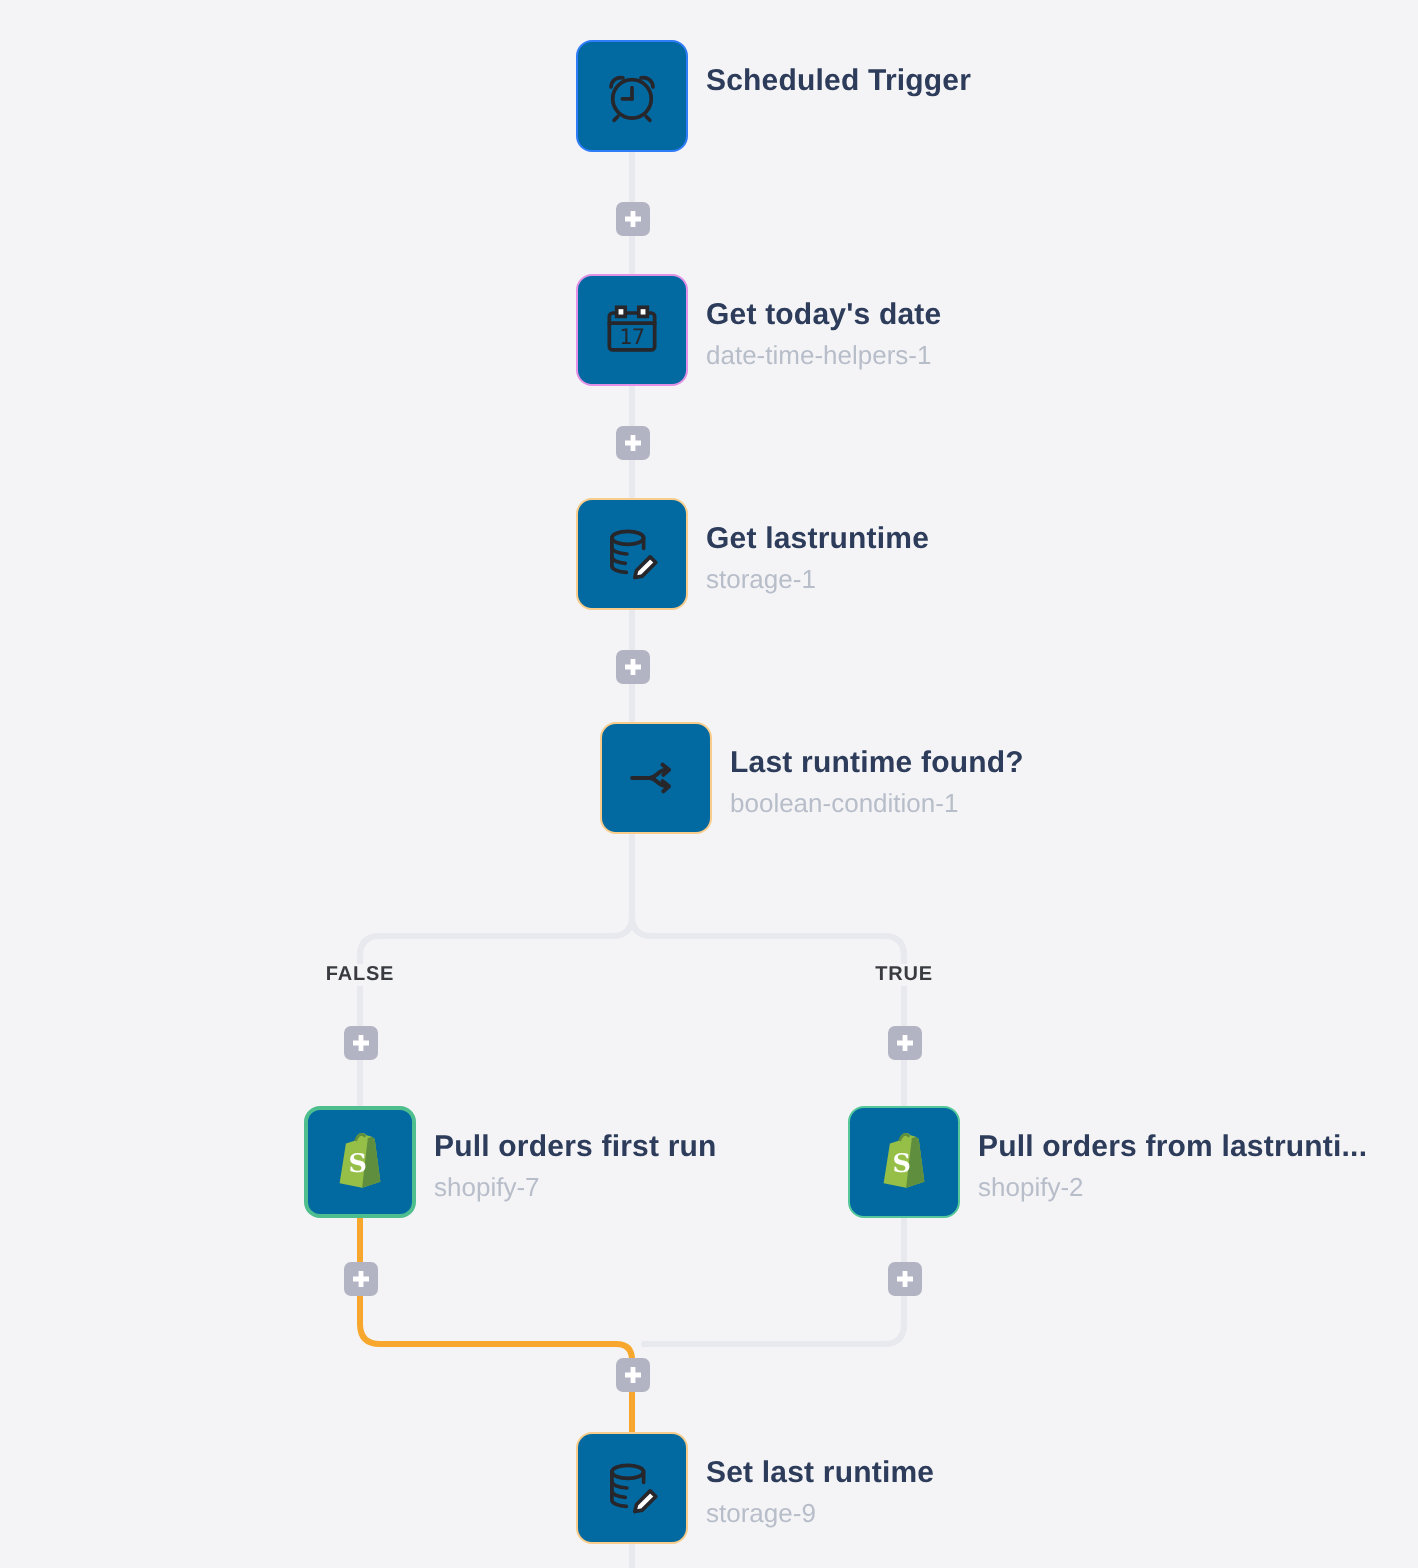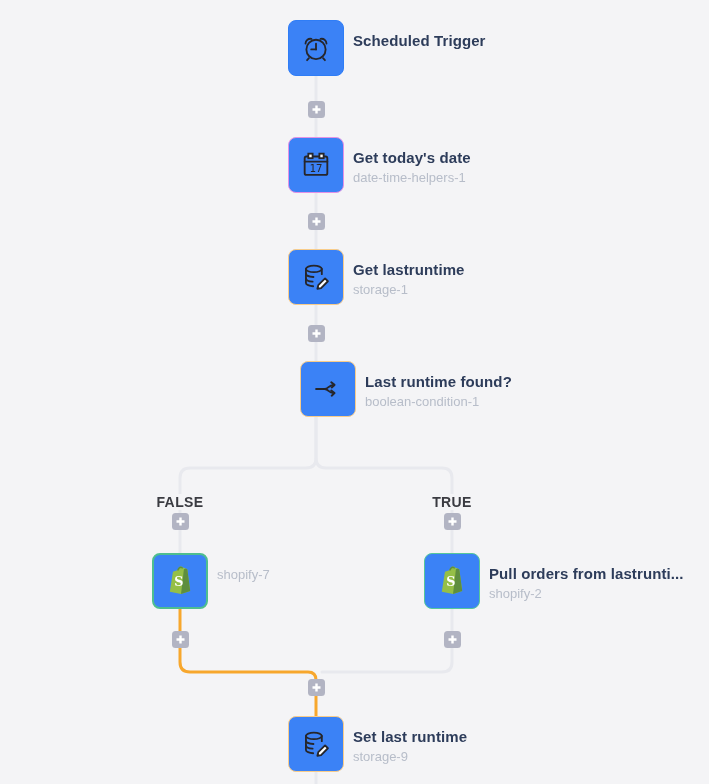--- a/index.html
+++ b/index.html
@@ -9,21 +9,21 @@
     font-family:"Liberation Sans", sans-serif;
     overflow:hidden;
   }
   #canvas{position:relative;width:709px;height:568px;padding-left:45px;}
   #wires{position:absolute;left:0;top:0;width:709px;height:784px;}
 
   .node{position:absolute;width:400px;height:56px;}
   .node-box{
     position:absolute;left:0;top:0;
     width:56px;height:56px;
-    background:#3b82f6;
+    background:#0369a1;
     border:1.5px solid #ccc;
     border-radius:8px;
     box-sizing:border-box;
     display:flex;align-items:center;justify-content:center;
     cursor:pointer;
   }
   .node-box.selected{border-width:2px;}
   .node-text{position:absolute;left:65px;top:11px;white-space:nowrap;}
   .node-title{
     font-size:15px;font-weight:700;color:#2d3c5a;
@@ -35,23 +35,23 @@
 
   .plus-btn{
     position:absolute;width:17px;height:17px;
     background:#b2b4c3;border-radius:3.5px;
     display:flex;align-items:center;justify-content:center;
     cursor:pointer;
   }
 
   .branch-label{
     position:absolute;transform:translateX(-50%);
-    font-size:14px;font-weight:700;color:#3a3b41;
+    font-size:10px;font-weight:700;color:#3a3b41;
     letter-spacing:.4px;
-    background:#f4f4f6;padding:0 3px;margin-top:12px;
+    background:#f4f4f6;padding:0 3px;
   }
 
   .icon{display:block;}
 </style>
 </head>
 <body>
 
 <div id="canvas">
 
   <svg id="wires" xmlns="http://www.w3.org/2000/svg">
@@ -139,20 +139,21 @@
   <div class="node" style="left:152px;top:553px;">
     <div class="node-box selected" style="border-color: rgb(78, 190, 143);">
       <svg class="icon" width="36" height="36" viewBox="0 0 24 24" fill="none">
         <path d="M7.3 5.8 L10.2 4.9 Q11.1 2.3 12.6 2.3 Q13.6 2.3 14.2 3.1 L15.9 3.6 L16.9 4.3 L18.8 18.6 L12.7 20.6 L5.2 19.1 Z" fill="#95bf47"></path>
         <path d="M15.9 3.6 L16.9 4.3 L18.8 18.6 L12.7 20.6 L14.6 4.1 Z" fill="#5e8e3e"></path>
         <path d="M10.5 5 Q11.3 2.8 12.5 2.8 Q13.3 2.8 13.8 3.6" stroke="#5e8e3e" stroke-width="0.9"></path>
         <text x="11.2" y="15.3" text-anchor="middle" font-size="8.5" font-weight="bold" font-family="DejaVu Serif, serif" fill="#ffffff">S</text>
       </svg>
     </div>
     <div class="node-text">
+      <div class="node-title">Pull orders first run</div>
       <div class="node-sub">shopify-7</div>
     </div>
   </div>
 
   <div class="node" style="left:424px;top:553px;">
     <div class="node-box" style="border-color: rgb(85, 199, 155);">
       <svg class="icon" width="36" height="36" viewBox="0 0 24 24" fill="none">
         <path d="M7.3 5.8 L10.2 4.9 Q11.1 2.3 12.6 2.3 Q13.6 2.3 14.2 3.1 L15.9 3.6 L16.9 4.3 L18.8 18.6 L12.7 20.6 L5.2 19.1 Z" fill="#95bf47"></path>
         <path d="M15.9 3.6 L16.9 4.3 L18.8 18.6 L12.7 20.6 L14.6 4.1 Z" fill="#5e8e3e"></path>
         <path d="M10.5 5 Q11.3 2.8 12.5 2.8 Q13.3 2.8 13.8 3.6" stroke="#5e8e3e" stroke-width="0.9"></path>

